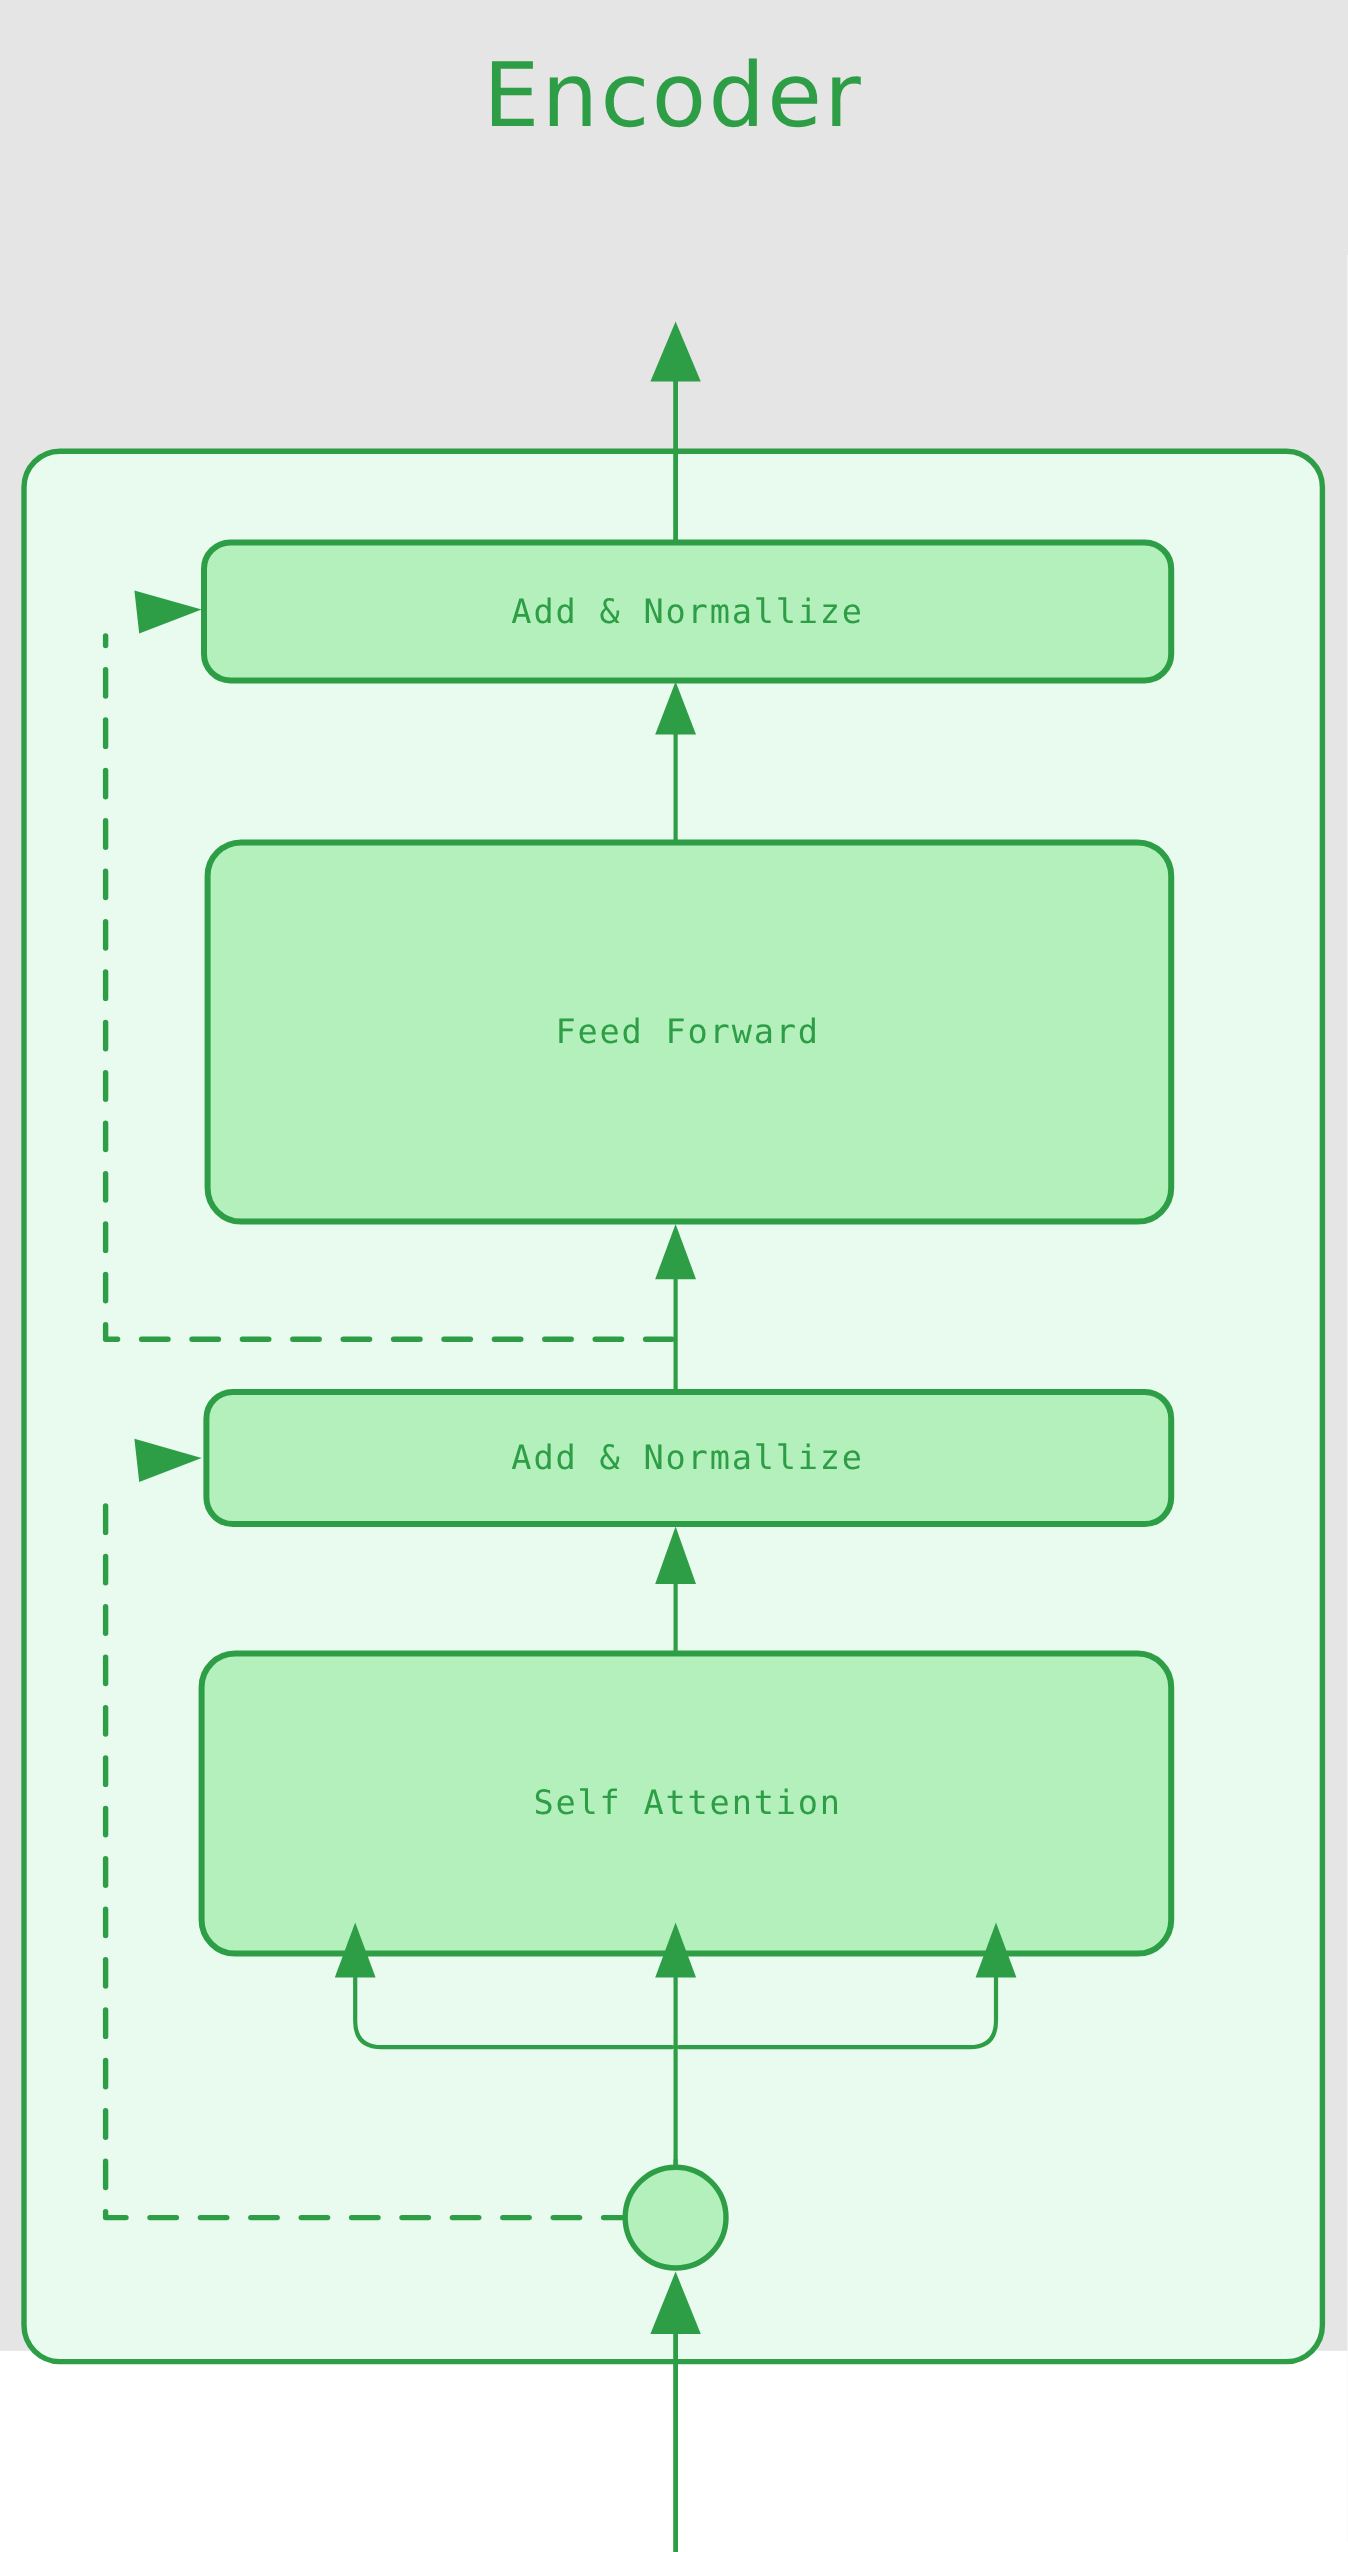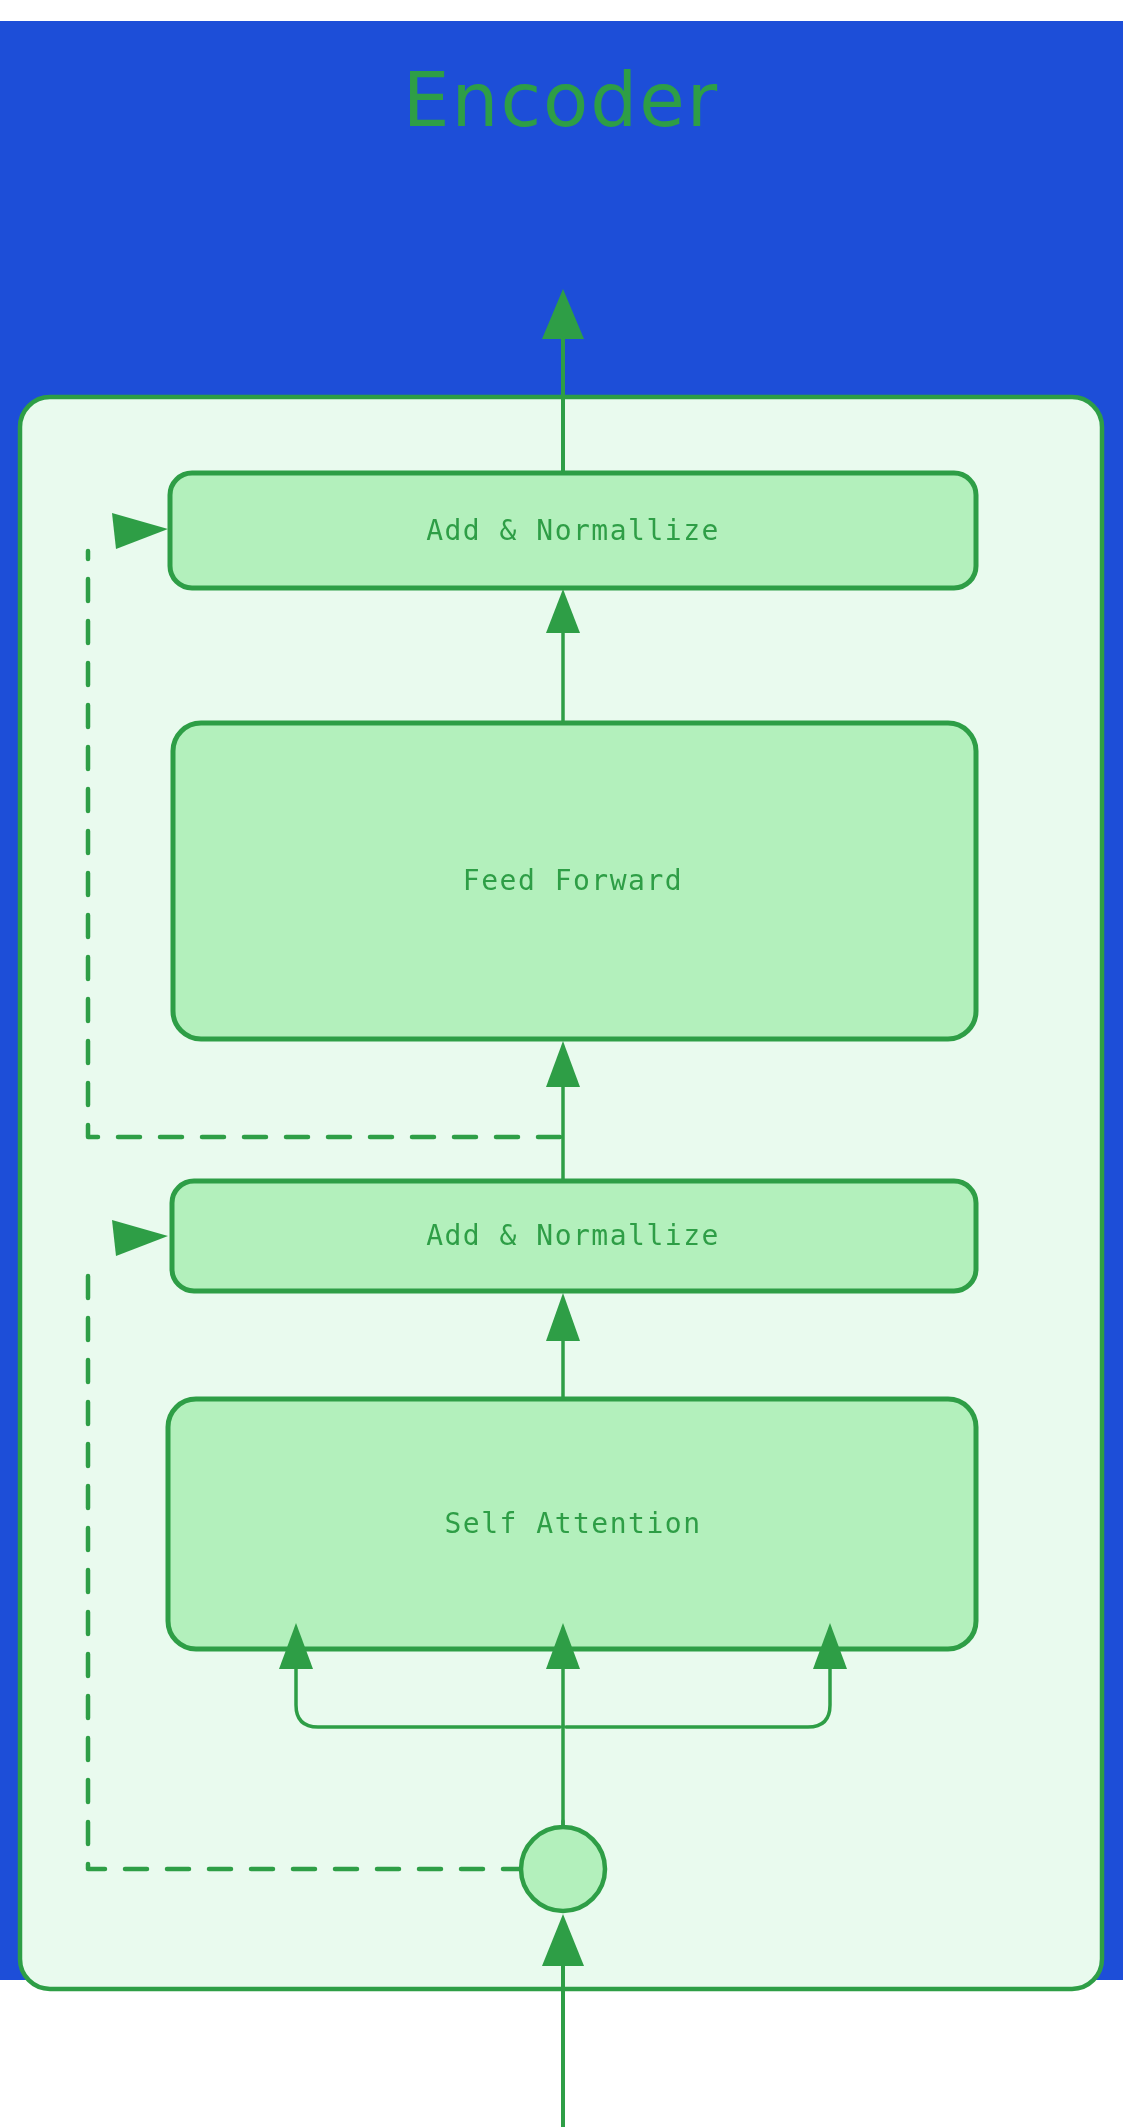--- a/index.html
+++ b/index.html
@@ -10,22 +10,21 @@
   body {
     width: 1123px;
     height: 2127px;
     font-family: "DejaVu Sans", sans-serif;
     overflow: hidden;
   }
   #diagram-root {
     position: relative;
     width: 1123px;
     height: 1959px;
-    background: #1d4ed8;
-    margin-top: 21px;
+    background: #e5e5e5;
   }
   svg.diagram-canvas {
     position: absolute;
     top: 0;
     left: 0;
     width: 1123px;
     height: 2127px;
     display: block;
   }
   .diagram-title {

